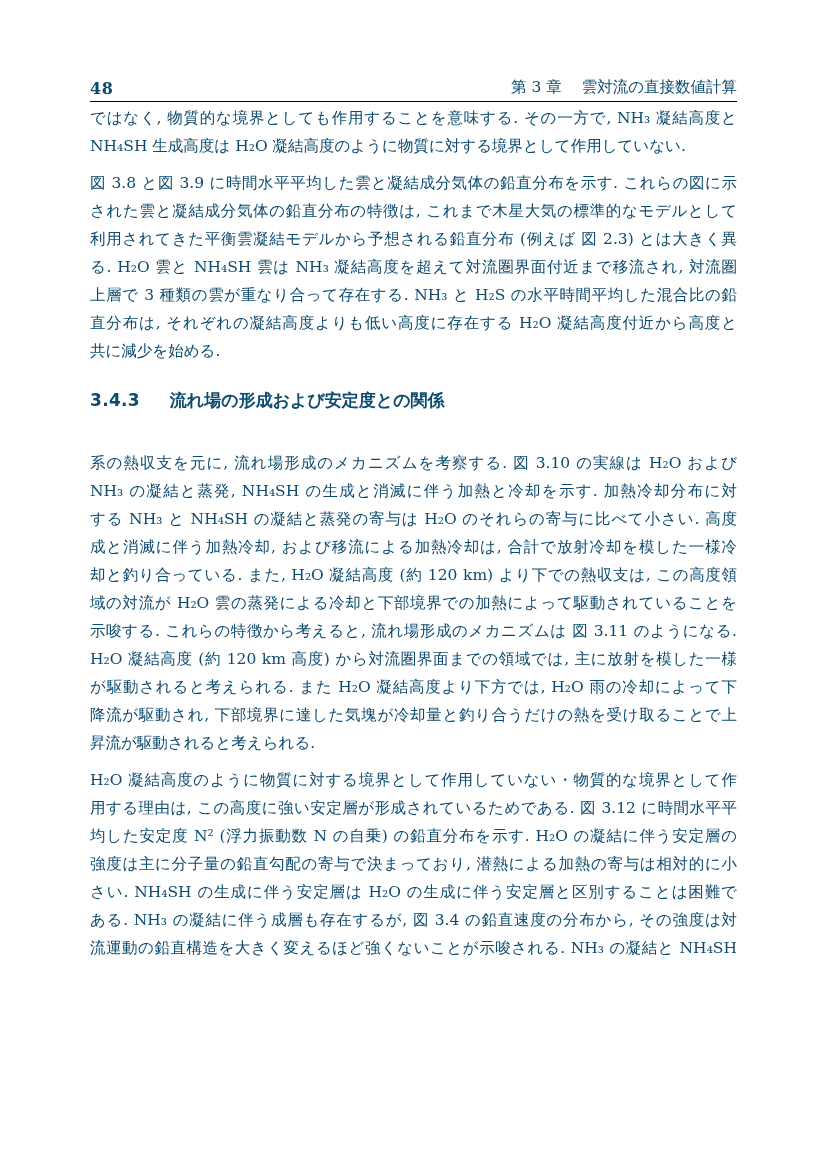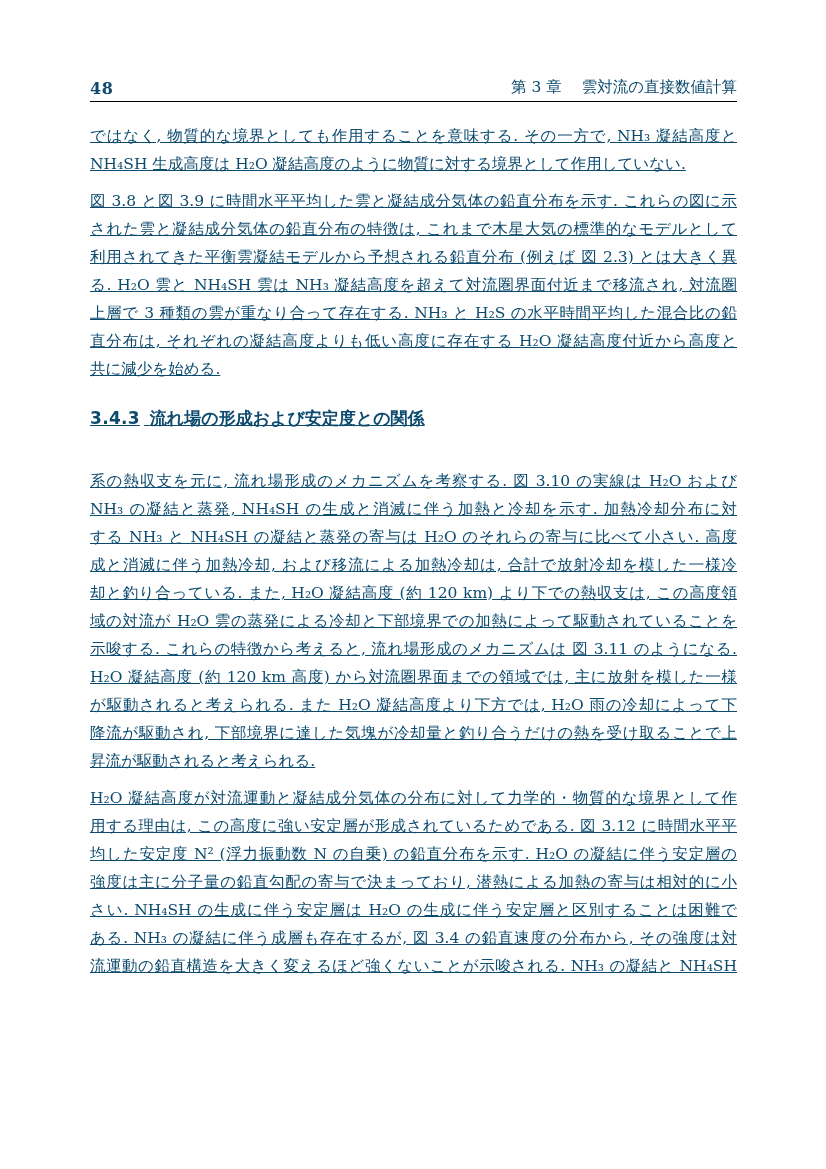--- a/index.html
+++ b/index.html
@@ -28,44 +28,43 @@
   .pagenum {
     font-weight: bold;
     font-size: 16px;
     letter-spacing: 0.5px;
   }
   .running { font-size: 15.5px; white-space: nowrap; }
   .rh-title { margin-left: 15px; }
   .content {
     position: absolute;
     left: 90px;
-    top: 122px;
+    top: 104px;
     width: 647px;
-    text-decoration: underline;
   }
   .para { margin: 0 0 9px 0; }
   .line {
     height: 28px;
     line-height: 28px;
     font-size: 15.5px;
     text-align: justify;
     text-align-last: justify;
     overflow: hidden;
     white-space: normal;
   }
   .line.end { text-align-last: left; }
   .heading {
     margin: 22px 0 36px 0;
     font-family: "DejaVu Sans", "Liberation Sans", sans-serif;
     font-weight: bold;
     font-size: 17px;
     line-height: 26px;
     white-space: nowrap;
   }
-  .h-num { margin-right: 4px; letter-spacing: 0.3px; }
+  .h-num { margin-right: 24px; letter-spacing: 0.3px; }
 </style>
 </head>
 <body>
 
 <div class="page">
 
   <div class="header">
     <span class="pagenum">48</span>
     <span class="running">
       <span>第 3 章</span>
@@ -103,21 +102,21 @@
       <div class="line">却と釣り合っている. また, H₂O 凝結高度 (約 120 km) より下での熱収支は, この高度領</div>
       <div class="line">域の対流が H₂O 雲の蒸発による冷却と下部境界での加熱によって駆動されていることを</div>
       <div class="line">示唆する. これらの特徴から考えると, 流れ場形成のメカニズムは 図 3.11 のようになる.</div>
       <div class="line">H₂O 凝結高度 (約 120 km 高度) から対流圏界面までの領域では, 主に放射を模した一様</div>
       <div class="line">が駆動されると考えられる. また H₂O 凝結高度より下方では, H₂O 雨の冷却によって下</div>
       <div class="line">降流が駆動され, 下部境界に達した気塊が冷却量と釣り合うだけの熱を受け取ることで上</div>
       <div class="line end">昇流が駆動されると考えられる.</div>
     </div>
 
     <div class="para">
-      <div class="line">H₂O 凝結高度が対流運動と凝結成分気体の分布に対して力学的・物質的な境界として作</div>
+      <div class="line">H₂O 凝結高度のように物質に対する境界として作用していない・物質的な境界として作</div>
       <div class="line">用する理由は, この高度に強い安定層が形成されているためである. 図 3.12 に時間水平平</div>
       <div class="line">均した安定度 N² (浮力振動数 N の自乗) の鉛直分布を示す. H₂O の凝結に伴う安定層の</div>
       <div class="line">強度は主に分子量の鉛直勾配の寄与で決まっており, 潜熱による加熱の寄与は相対的に小</div>
       <div class="line">さい. NH₄SH の生成に伴う安定層は H₂O の生成に伴う安定層と区別することは困難で</div>
       <div class="line">ある. NH₃ の凝結に伴う成層も存在するが, 図 3.4 の鉛直速度の分布から, その強度は対</div>
       <div class="line">流運動の鉛直構造を大きく変えるほど強くないことが示唆される. NH₃ の凝結と NH₄SH</div>
     </div>
 
   </div>
 </div>

